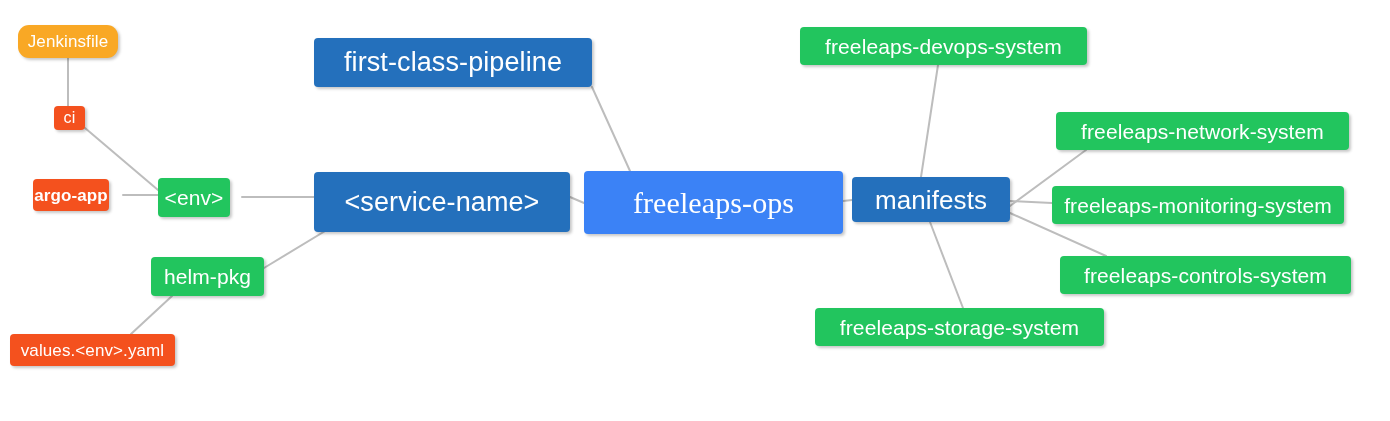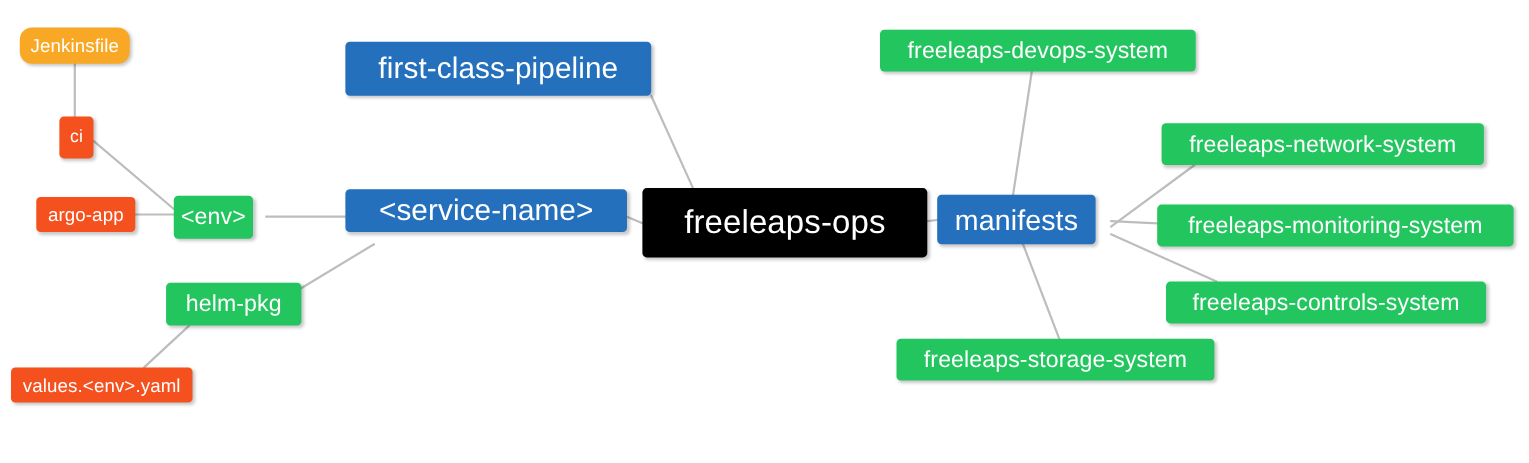--- a/index.html
+++ b/index.html
@@ -40,21 +40,21 @@
     align-items: center;
     justify-content: center;
     border-radius: 4px;
     color: #ffffff;
     white-space: nowrap;
     box-shadow: 2px 2px 3px rgba(0,0,0,0.22);
     line-height: 1;
     letter-spacing: 0.1px;
     user-select: none;
   }
-  .node-root    { background: #000000; }
+  .node-root    { background: #3b82f6; font-family: Liberation Serif, serif; }
   .node-blue    { background: #2470bc; }
   .node-green   { background: #22c55e; }
   .node-orange  { background: #f9a825; border-radius: 11px; }
   .node-red     { background: #f4511e; }
 </style>
 </head>
 <body>
 
 <div id="mindmap-canvas">
   <svg id="edge-layer" viewBox="0 0 1390 421" xmlns="http://www.w3.org/2000/svg">
@@ -68,28 +68,28 @@
       <path class="edge-line" d="M 68 106 L 68 58"></path>
       <path class="edge-line" d="M 172 296 L 131 334"></path>
       <path class="edge-line" d="M 921 177 L 938 65"></path>
       <path class="edge-line" d="M 1010 206 L 1086 150"></path>
       <path class="edge-line" d="M 1010 201 L 1052 203"></path>
       <path class="edge-line" d="M 1010 213 L 1106 256"></path>
       <path class="edge-line" d="M 930 222 L 963 308"></path>
     </svg>
   <div id="node-layer">
       <div class="node node-root" style="left: 584px; top: 171px; width: 259px; height: 63px; font-size: 30px;">freeleaps-ops</div>
-      <div class="node node-blue" style="left: 314px; top: 172px; width: 256px; height: 39px; font-size: 27px;">&lt;service-name&gt;</div>
+      <div class="node node-blue" style="left: 314px; top: 172px; width: 256px; height: 60px; font-size: 27px;">&lt;service-name&gt;</div>
       <div class="node node-blue" style="left: 314px; top: 38px; width: 278px; height: 49px; font-size: 27px;">first-class-pipeline</div>
-      <div class="node node-blue" style="left: 852px; top: 177px; width: 144px; height: 45px; font-size: 26px;">manifests</div>
+      <div class="node node-blue" style="left: 852px; top: 177px; width: 158px; height: 45px; font-size: 26px;">manifests</div>
       <div class="node node-green" style="left: 158px; top: 178px; width: 72px; height: 39px; font-size: 21px;">&lt;env&gt;</div>
-      <div class="node node-green" style="left: 151px; top: 257px; width: 123px; height: 39px; font-size: 21px;">helm-pkg</div>
-      <div class="node node-red" style="left: 33px; top: 179px; width: 90px; height: 32px; font-size: 17px;">argo-app</div>
-      <div class="node node-red" style="left: 54px; top: 106px; width: 31px; height: 38px; font-size: 16px;">ci</div>
+      <div class="node node-green" style="left: 151px; top: 257px; width: 113px; height: 39px; font-size: 21px;">helm-pkg</div>
+      <div class="node node-red" style="left: 33px; top: 179px; width: 76px; height: 32px; font-size: 17px; font-weight: bold;">argo-app</div>
+      <div class="node node-red" style="left: 54px; top: 106px; width: 31px; height: 24px; font-size: 16px;">ci</div>
       <div class="node node-red" style="left: 10px; top: 334px; width: 165px; height: 32px; font-size: 17px;">values.&lt;env&gt;.yaml</div>
       <div class="node node-orange" style="left: 18px; top: 25px; width: 100px; height: 33px; font-size: 17px;">Jenkinsfile</div>
       <div class="node node-green" style="left: 800px; top: 27px; width: 287px; height: 38px; font-size: 21px;">freeleaps-devops-system</div>
       <div class="node node-green" style="left: 1056px; top: 112px; width: 293px; height: 38px; font-size: 21px;">freeleaps-network-system</div>
-      <div class="node node-green" style="left: 1052px; top: 186px; width: 324px; height: 38px; font-size: 21px;">freeleaps-monitoring-system</div>
+      <div class="node node-green" style="left: 1052px; top: 186px; width: 292px; height: 38px; font-size: 21px;">freeleaps-monitoring-system</div>
       <div class="node node-green" style="left: 1060px; top: 256px; width: 291px; height: 38px; font-size: 21px;">freeleaps-controls-system</div>
       <div class="node node-green" style="left: 815px; top: 308px; width: 289px; height: 38px; font-size: 21px;">freeleaps-storage-system</div>
     </div>
 </div>
 
 </body></html>

